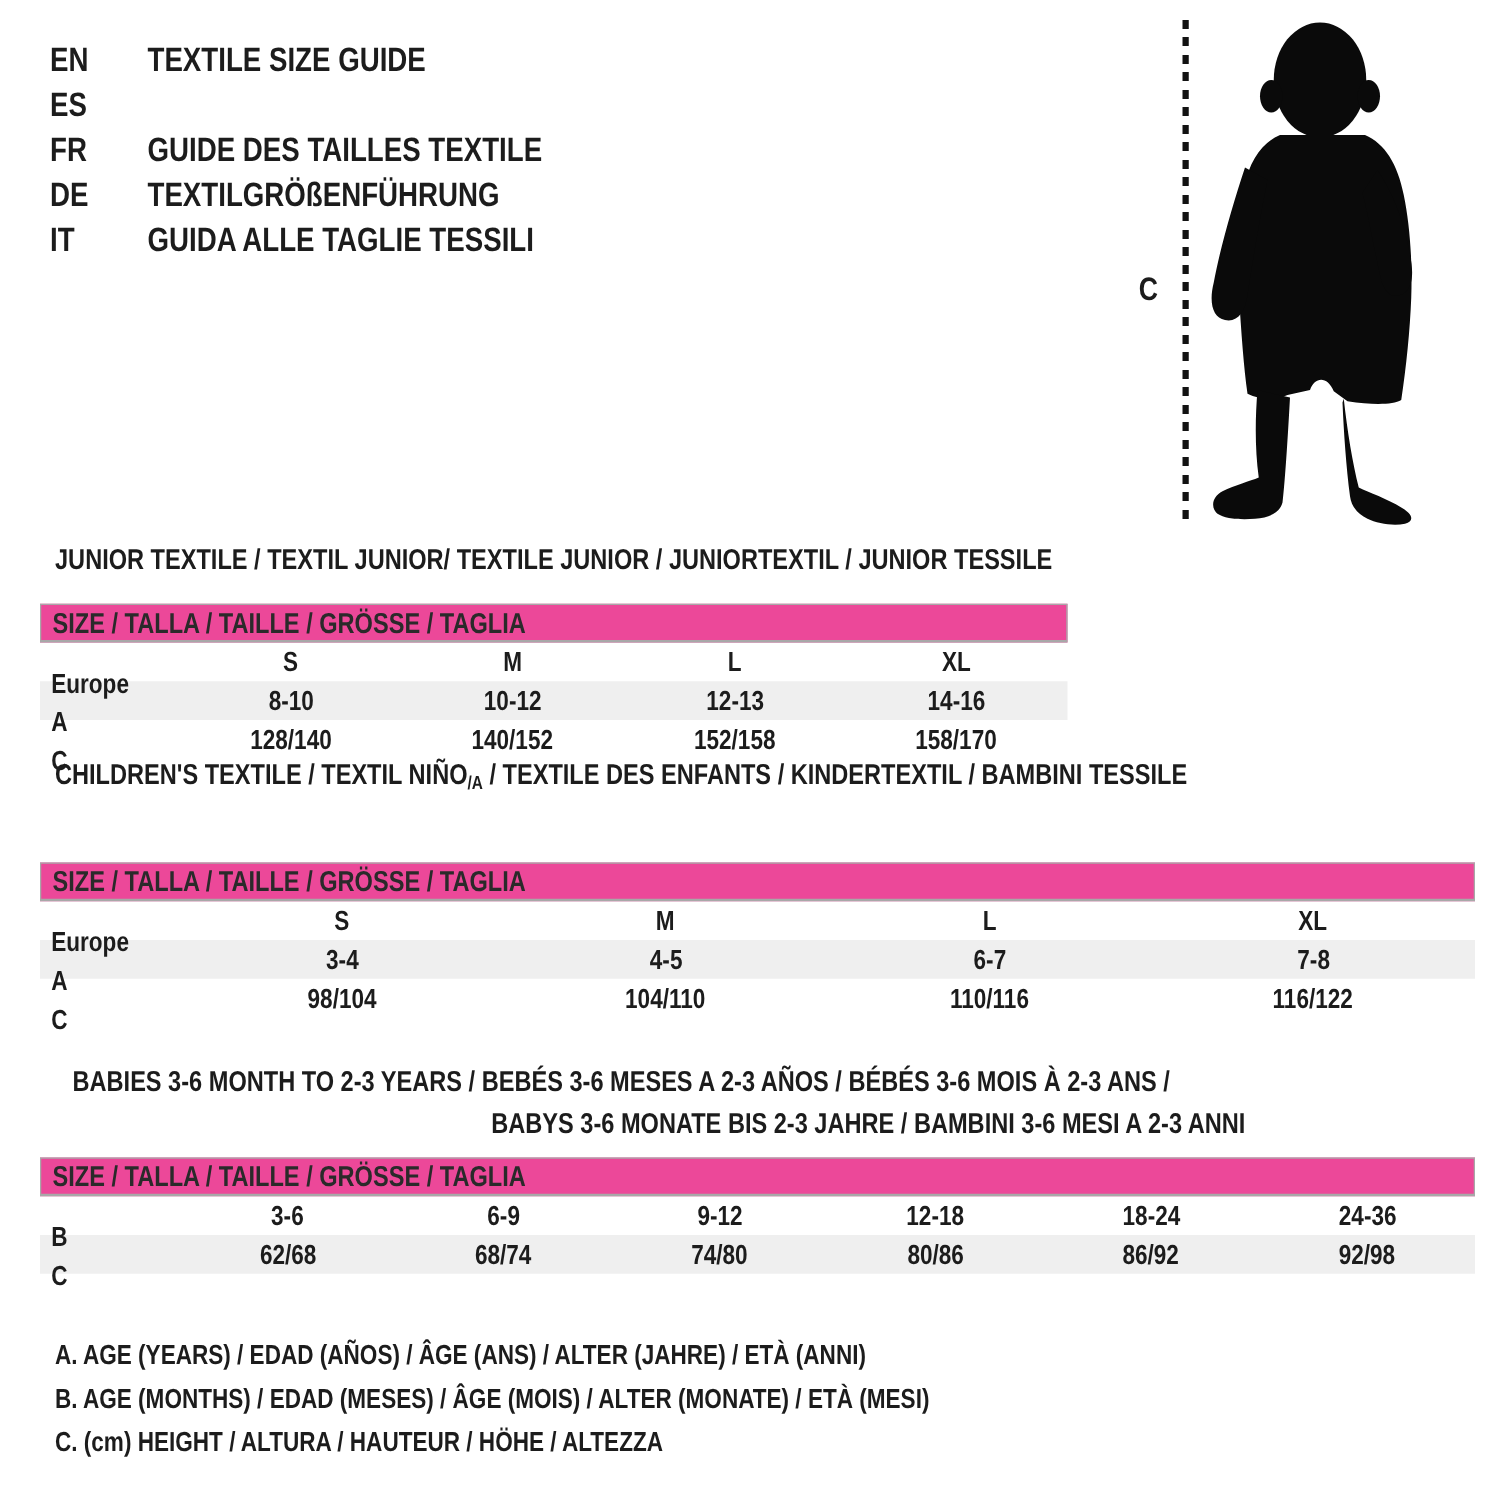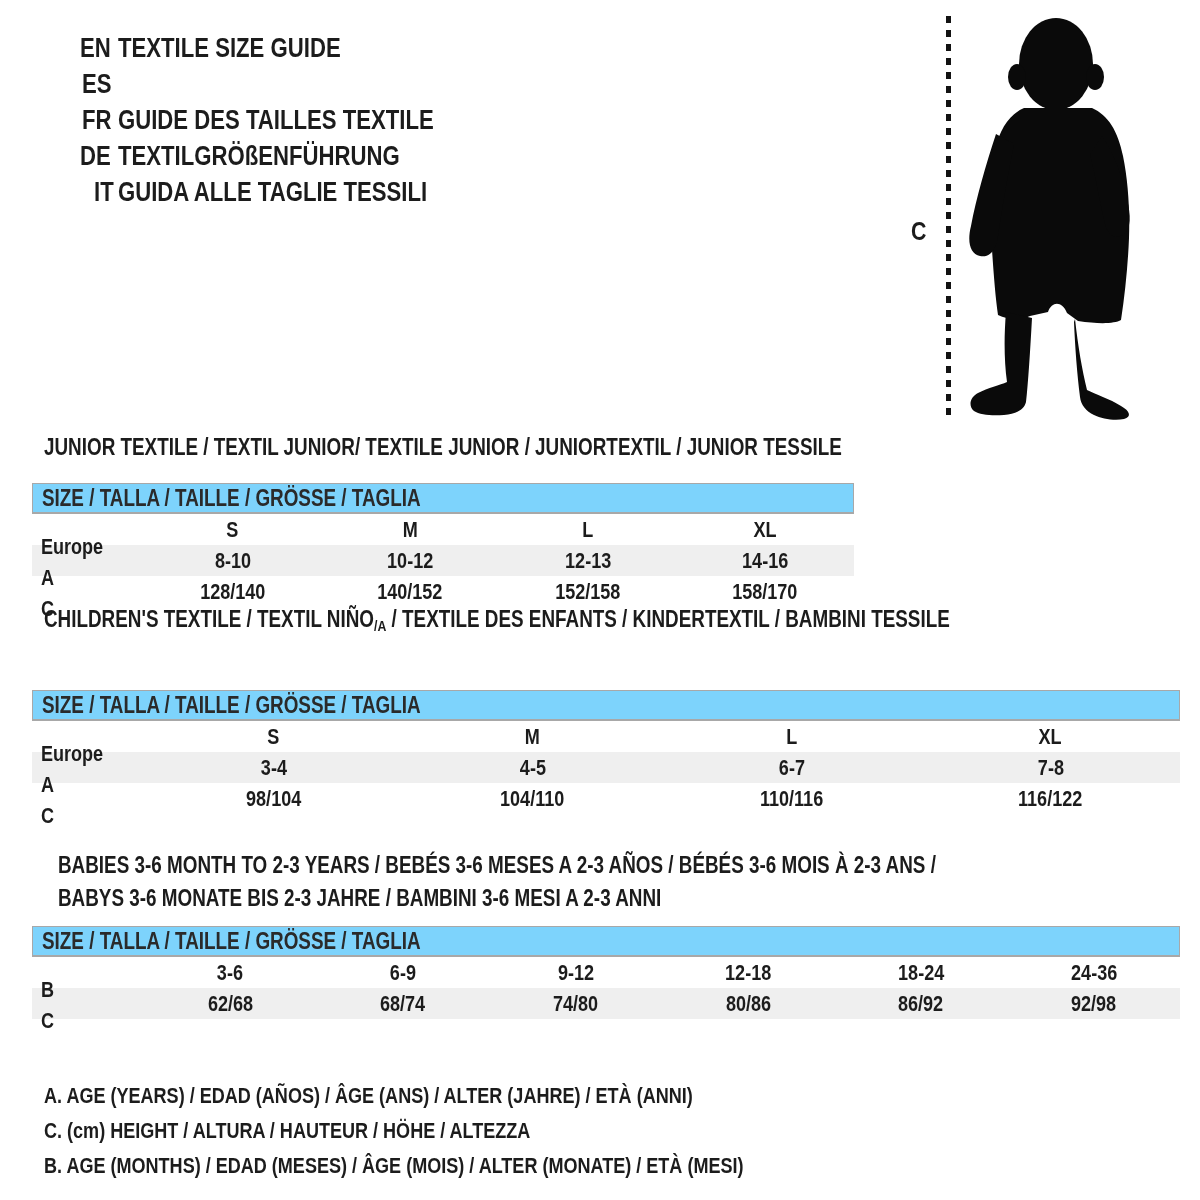--- a/index.html
+++ b/index.html
@@ -12,58 +12,58 @@
     position:relative;
     overflow:hidden;
   }
   
   .cond { display:inline-block; transform:scaleX(0.82); transform-origin:0 50%; white-space:nowrap; }
   .cond.center { transform-origin:50% 50%; }
 
   
   .lang-block { position:absolute; left:40px; top:30px; }
   .lang-row { display:flex; height:36px; line-height:36px; font-size:27px; }
-  .lang-code { width:78px; flex:0 0 78px;text-align:right; }
+  .lang-code { width:78px; flex:0 0 78px; }
 
   
   .measure-line {
     position:absolute; left:946px; top:16px; width:5px; height:400px;
     background:repeating-linear-gradient(to bottom,#121212 0 7px,transparent 7px 14px);
   }
   .measure-label { position:absolute; left:911px; top:216px; font-size:26px; }
   .baby-svg { position:absolute; left:962px; top:14px; }
 
   
-  .sec-title { position:absolute; font-size:23px; line-height:33px; }
+  .sec-title { position:absolute; font-size:23px; line-height:33px;text-align:right; }
   #title-junior   { left:44px; top:431px; }
   #title-children { left:44px; top:603px; }
   #title-babies   { left:58px; top:849px; }
   .t-sub { font-size:15px; vertical-align:-4px; }
 
   
   .size-table { position:absolute; font-size:22px; }
   #table-junior   { left:32px; top:483px;  width:822px;  }
   #table-children { left:32px; top:690px;  width:1148px; }
   #table-babies   { left:32px; top:926px;  width:1148px; }
   .size-bar {
     height:31px; line-height:29px;
-    background:#7dd3fc;
+    background:#ec4899;
     border:1px solid #a8a8a8; border-bottom-width:2px;
     box-sizing:border-box;
     padding-left:9px;
     color:#2a2a2a; font-size:23px;
   }
   .t-rows {}
   .t-row { display:flex; height:31px; line-height:31px; }
   .t-row.shaded { background:#efefef; }
   .t-cell-label { flex:0 0 112px; width:112px; padding-left:9px; box-sizing:border-box; text-align:left;margin-top:17px; }
   .t-cell { flex:1; text-align:center; }
 
   
-  .footnotes { position:absolute; left:44px; top:1066px; font-size:22px; line-height:35px;margin-top:12px; }
+  .footnotes { position:absolute; left:44px; top:1066px; font-size:22px; line-height:35px; }
   .footnote-line { height:35px; }
 </style>
 </head>
 <body>
 
 <div class="lang-block">
   <div class="lang-row">
     <span class="lang-code"><span class="cond">EN</span></span>
     <span class="lang-label"><span class="cond">TEXTILE SIZE GUIDE</span></span>
   </div>
@@ -210,15 +210,15 @@
         <span class="t-cell"><span class="cond center">74/80</span></span>
         <span class="t-cell"><span class="cond center">80/86</span></span>
         <span class="t-cell"><span class="cond center">86/92</span></span>
         <span class="t-cell"><span class="cond center">92/98</span></span>
       </div>
     </div>
 </div>
 
 <div class="footnotes">
   <div class="footnote-line"><span class="cond">A. AGE (YEARS) / EDAD (AÑOS) / ÂGE (ANS) / ALTER (JAHRE) / ETÀ (ANNI)</span></div>
+  <div class="footnote-line"><span class="cond">B. AGE (MONTHS) / EDAD (MESES) / ÂGE (MOIS) / ALTER (MONATE) / ETÀ (MESI)</span></div>
   <div class="footnote-line"><span class="cond">C. (cm) HEIGHT / ALTURA / HAUTEUR / HÖHE / ALTEZZA</span></div>
-  <div class="footnote-line"><span class="cond">B. AGE (MONTHS) / EDAD (MESES) / ÂGE (MOIS) / ALTER (MONATE) / ETÀ (MESI)</span></div>
 </div>
 
 </body></html>

